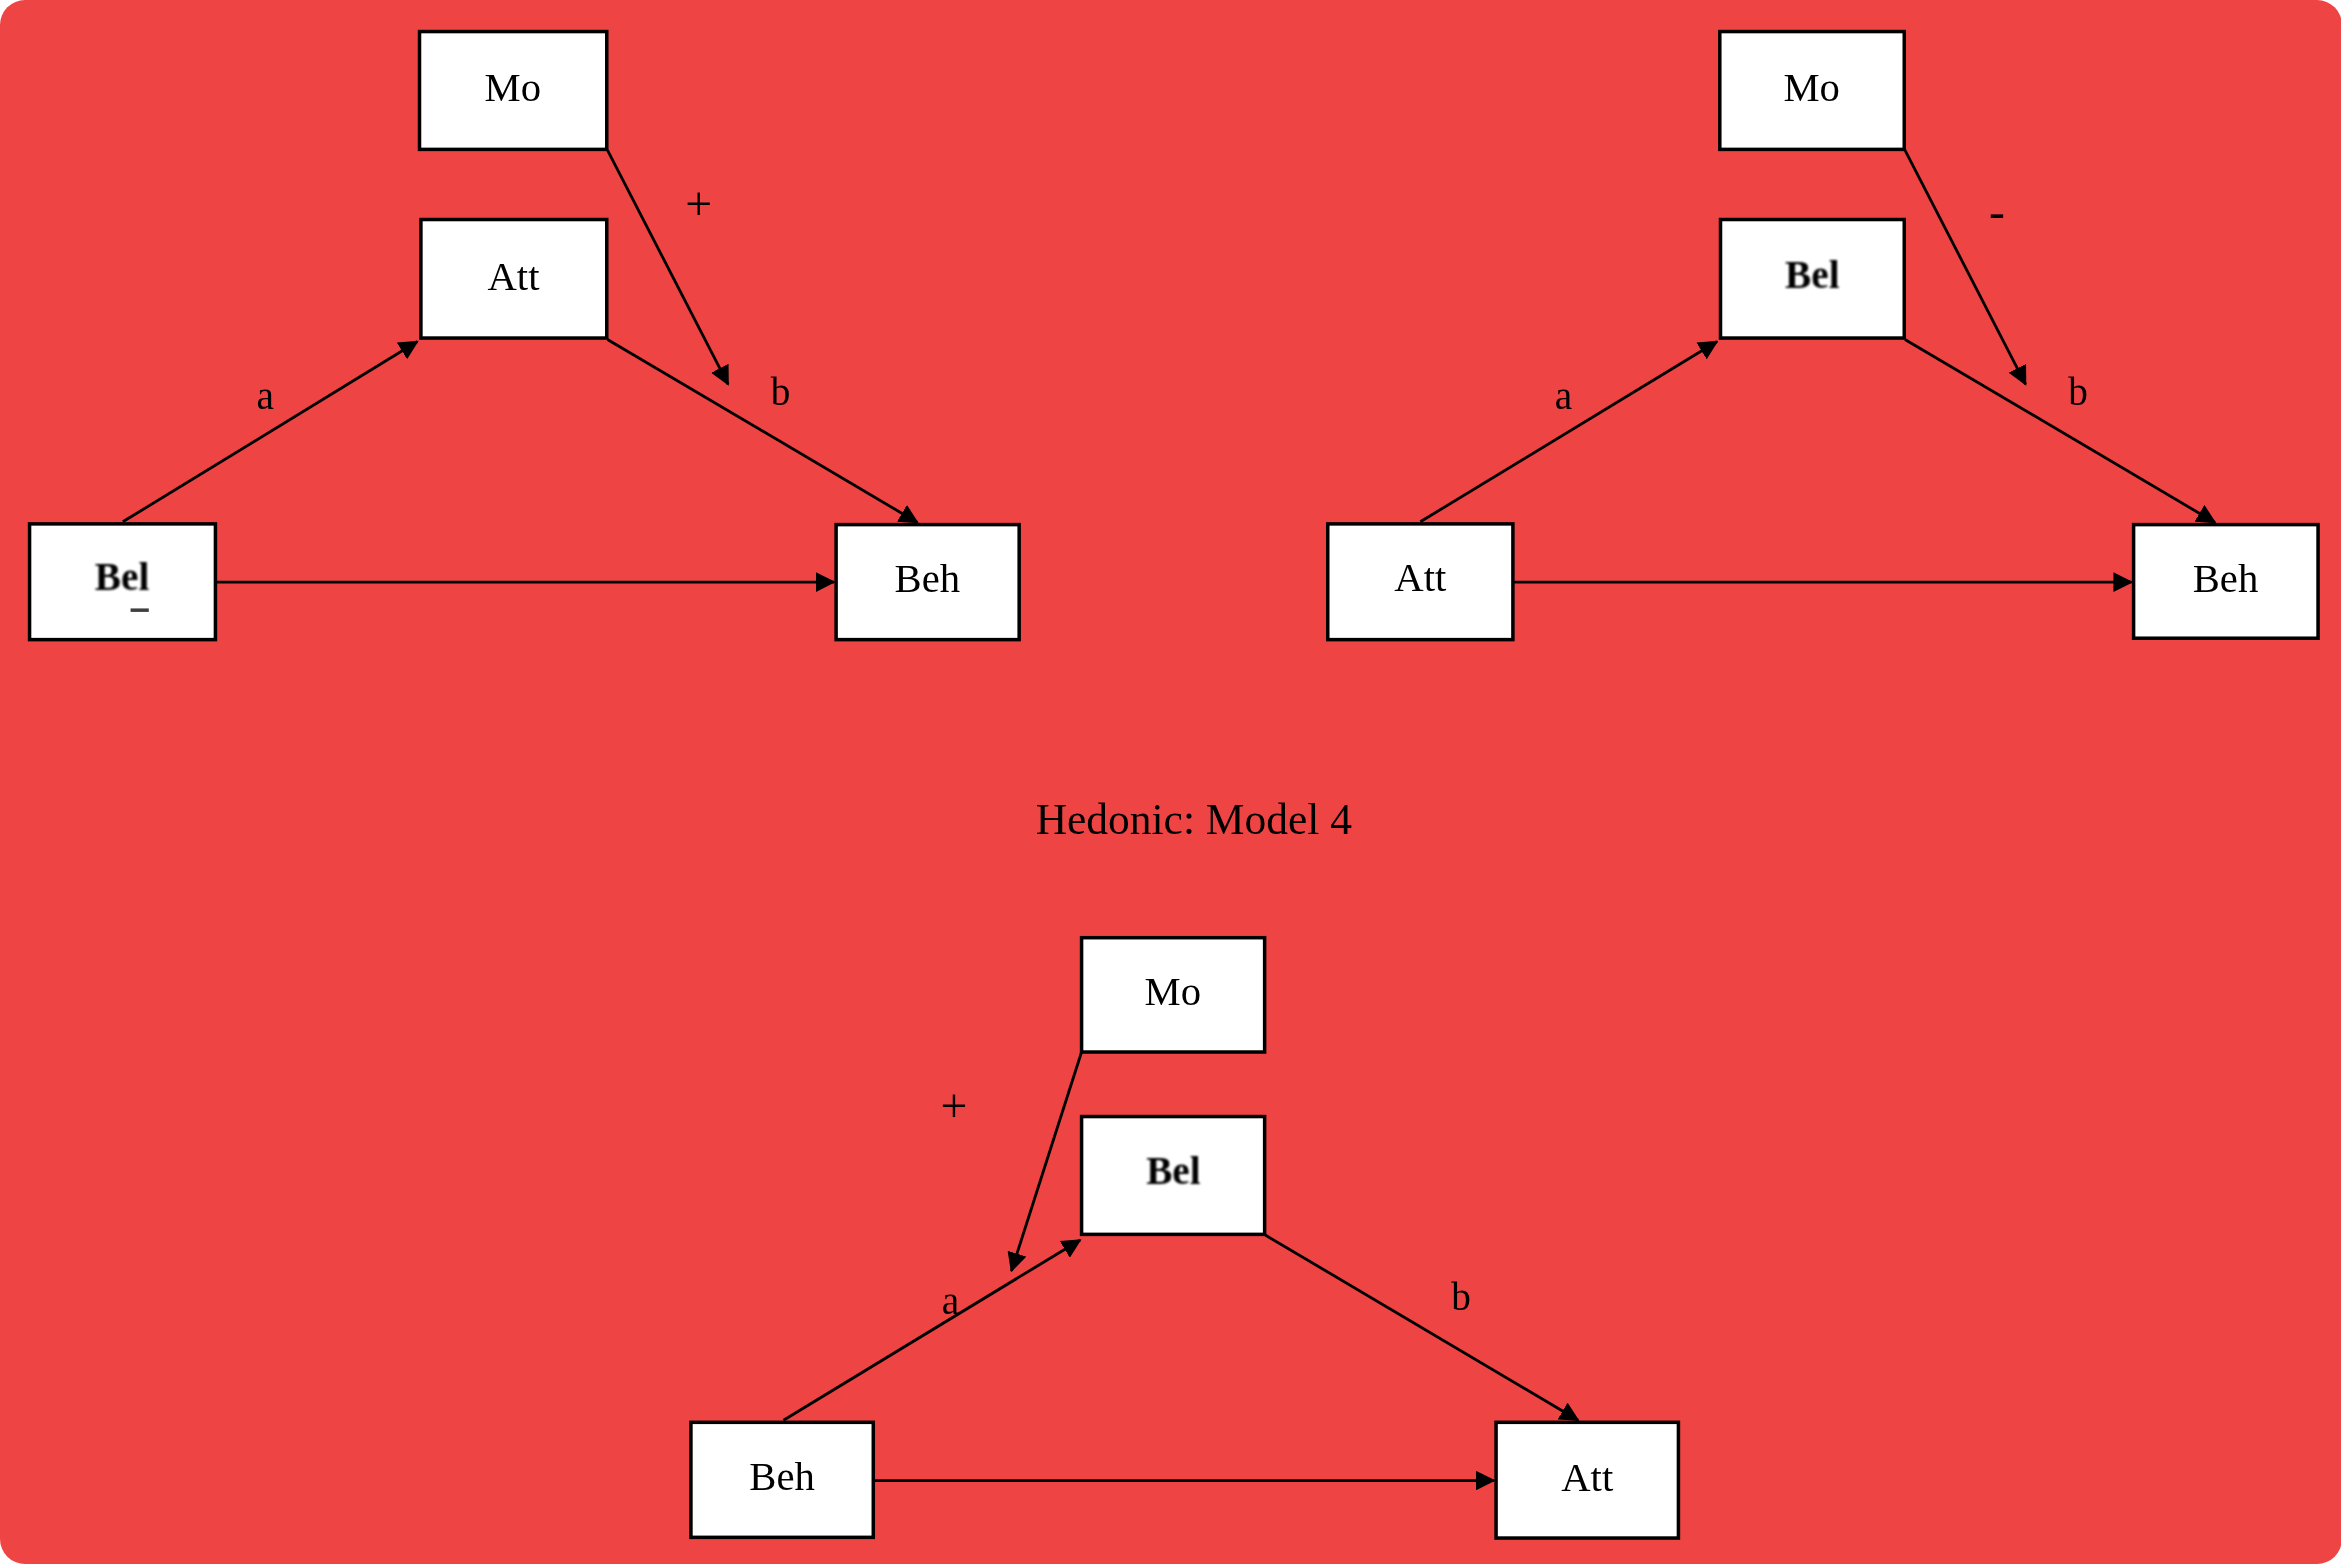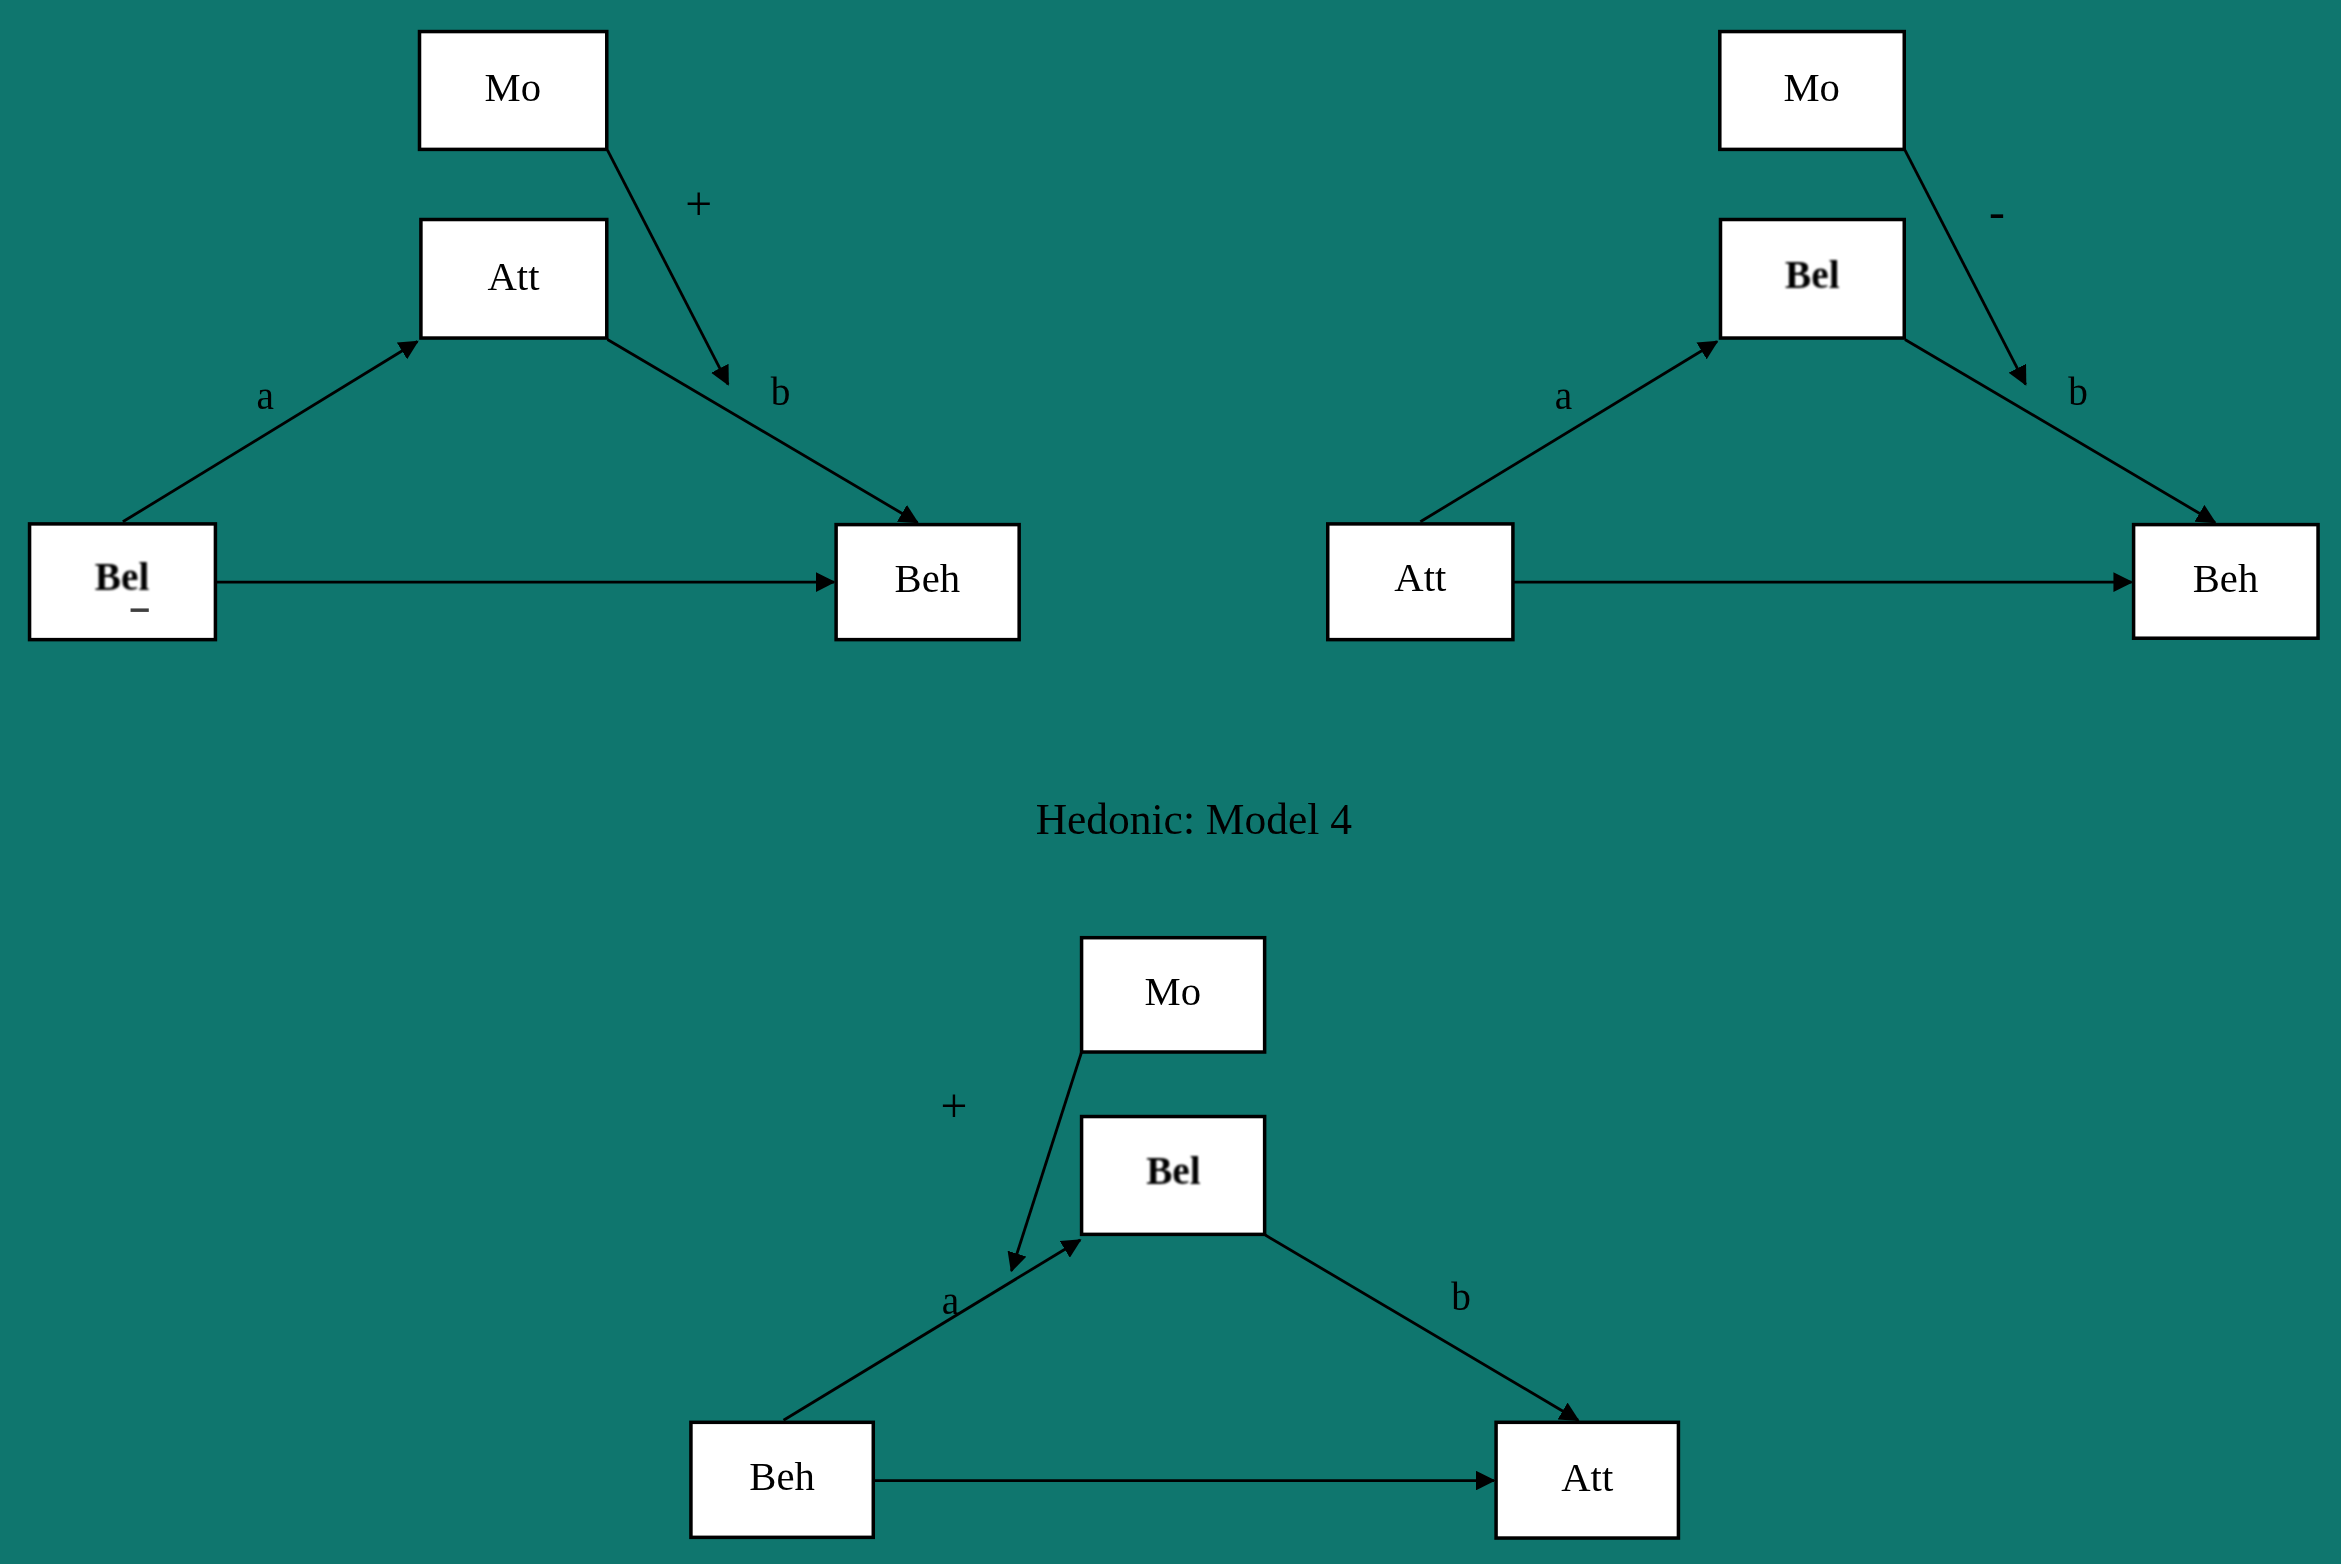--- a/index.html
+++ b/index.html
@@ -11,21 +11,22 @@
     width: 2342px;
     height: 1564px;
     font-family: "Liberation Serif", "DejaVu Serif", serif;
     color: #000000;
     overflow: hidden;
   }
   #stage {
     position: relative;
     width: 2342px;
     height: 1564px;
-    background: #0f766e;
+    background: #ef4444;
+    border-radius: 25px;
   }
   svg.diagram-layer {
     position: absolute;
     inset: 0;
     width: 2342px;
     height: 1564px;
     display: block;
   }
   .node-box {
     fill: #ffffff;

